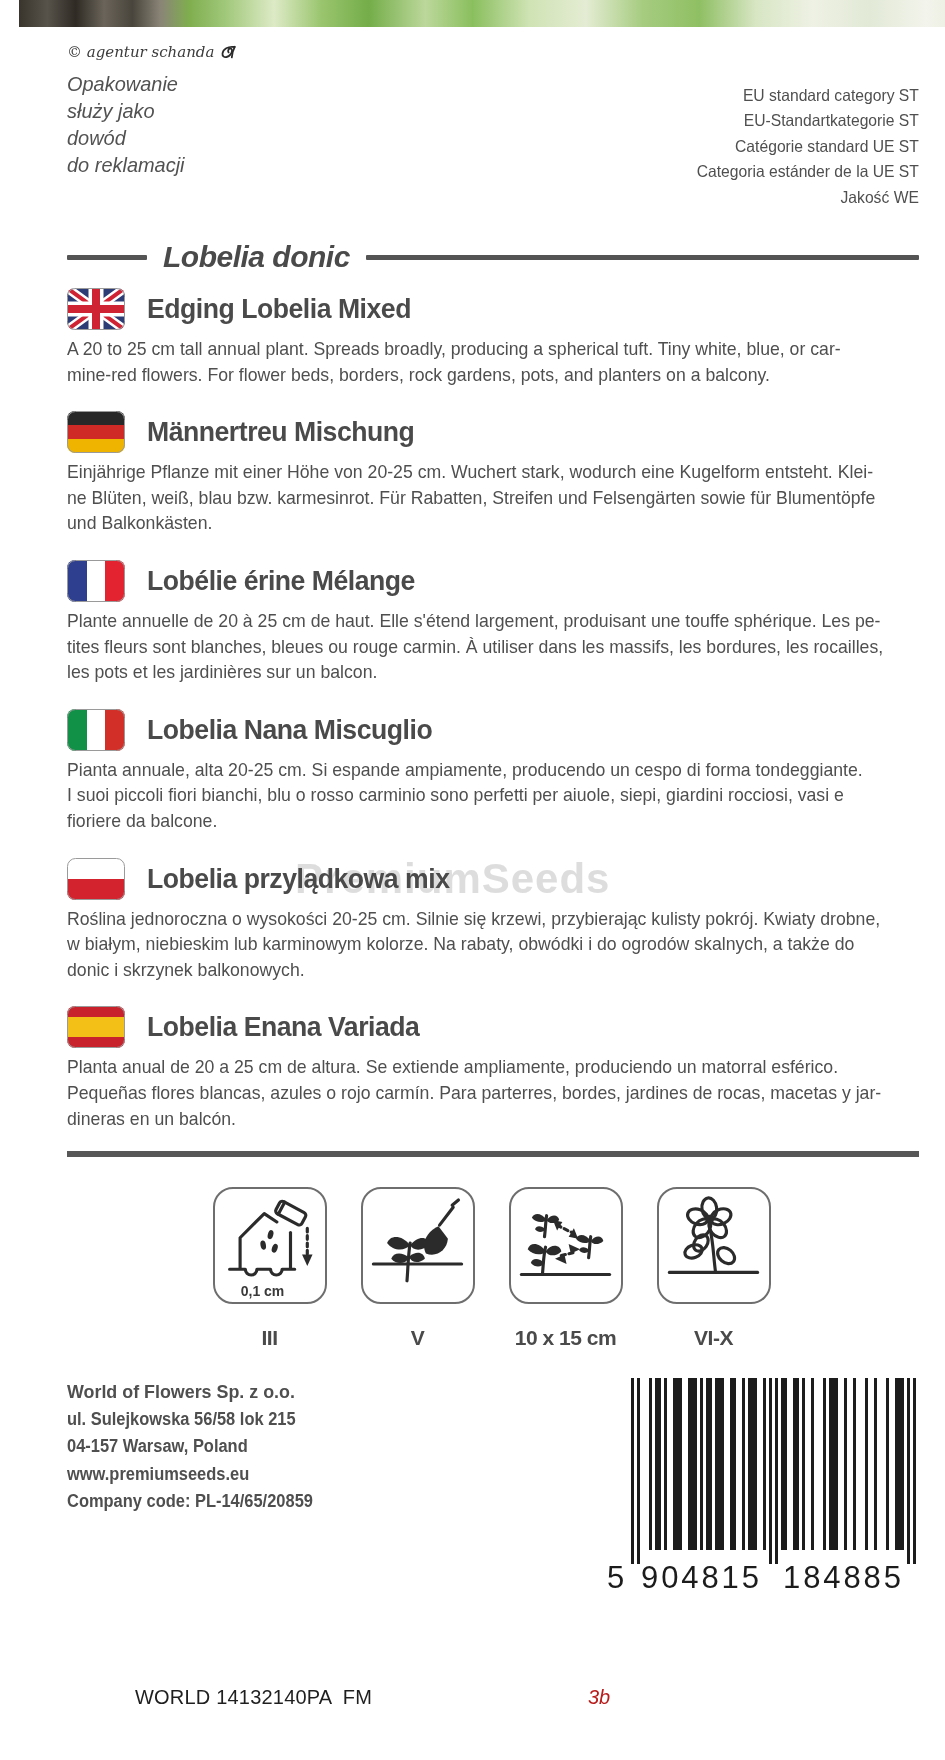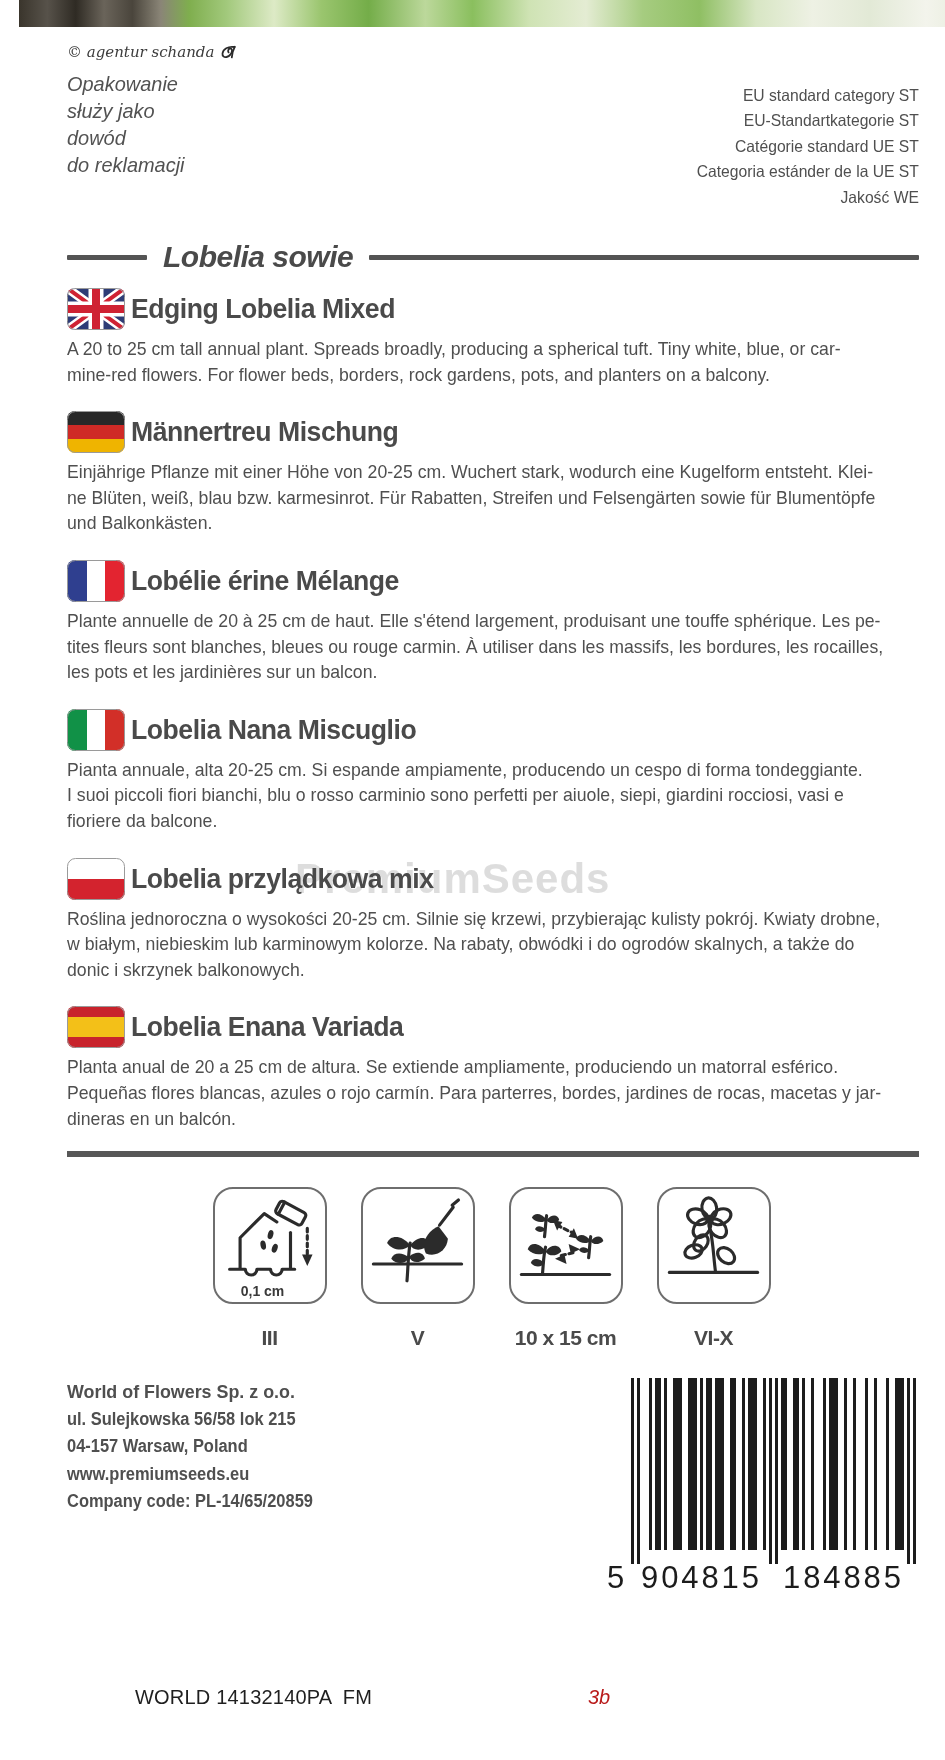--- a/index.html
+++ b/index.html
@@ -30,21 +30,21 @@
   .rule.short{width:80px;margin-right:16px;}
   .rule.long{flex:1;margin-left:16px;}
   .latin-title{font-size:30px;font-weight:bold;font-style:italic;color:#4a4a4a;
     letter-spacing:-.5px;white-space:nowrap;}
   
   .sections{position:relative;z-index:1;margin:0 45px 0 48px;}
   .watermark{position:absolute;z-index:0;top:855px;left:295px;font-size:42px;
     color:#bdbdbd;opacity:.5;letter-spacing:1px;font-weight:bold;}
   .section{margin-top:24px;}
   .section:first-child{margin-top:14px;}
-  .sec-head{display:flex;align-items:center;gap:6px;height:42px;}
+  .sec-head{display:flex;align-items:center;gap:22px;height:42px;}
   .sec-head h2{margin:0;font-size:28px;font-weight:bold;color:#4a4a4a;
     letter-spacing:-.5px;transform:scaleX(.95);transform-origin:0 50%;white-space:nowrap;}
   .flag{flex:0 0 58px;height:42px;}
   .sec-body{margin-top:6px;}
   .sec-body div{font-size:19px;line-height:25.6px;color:#4f4f4f;white-space:nowrap;
     transform:scaleX(.93);transform-origin:0 0;}
   
   .divider{height:6px;background:#575757;margin:20px 45px 0 48px;}
   .icons-row{display:flex;justify-content:center;gap:33px;margin-top:30px;}
   .icon-cell{width:115px;text-align:center;}
@@ -95,21 +95,21 @@
       <div>EU standard category ST</div>
       <div>EU-Standartkategorie ST</div>
       <div>Catégorie standard UE ST</div>
       <div>Categoria estánder de la UE ST</div>
       <div>Jakość WE</div>
     </div>
   </div>
 
   <div class="title-row">
     <div class="rule short"></div>
-    <div class="latin-title">Lobelia sowie</div>
+    <div class="latin-title">Lobelia donic</div>
     <div class="rule long"></div>
   </div>
 
   <div class="watermark">PremiumSeeds</div>
 
   <div class="sections">
 
     <div class="section">
       <div class="sec-head">
         <svg class="flag" viewBox="0 0 58 42">

